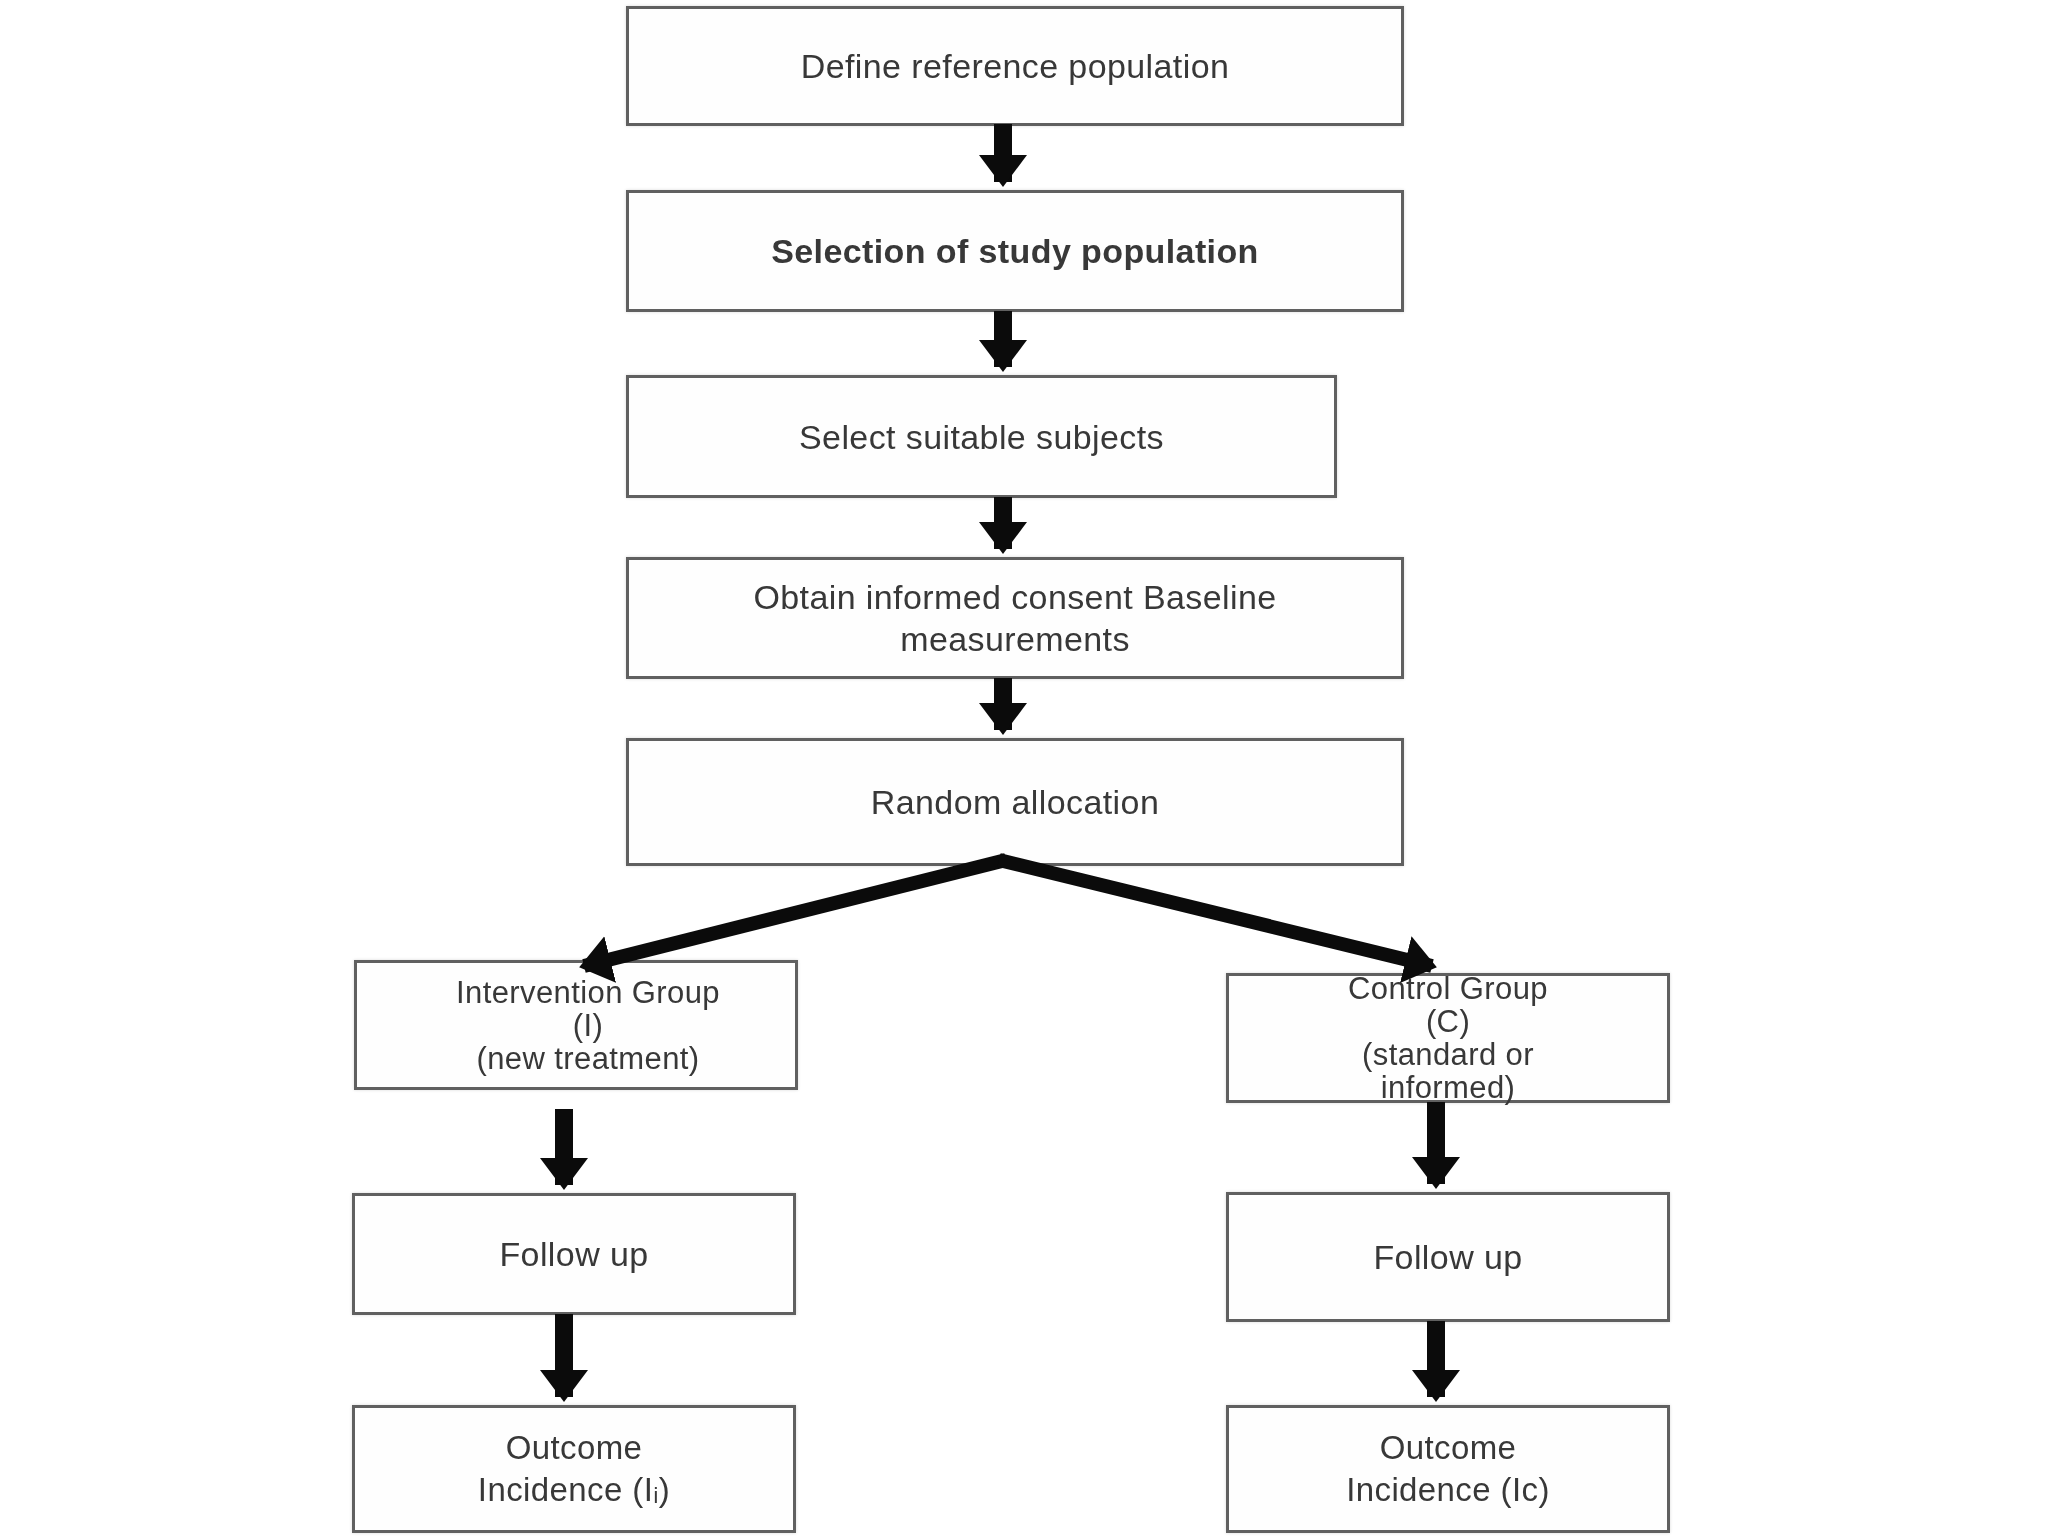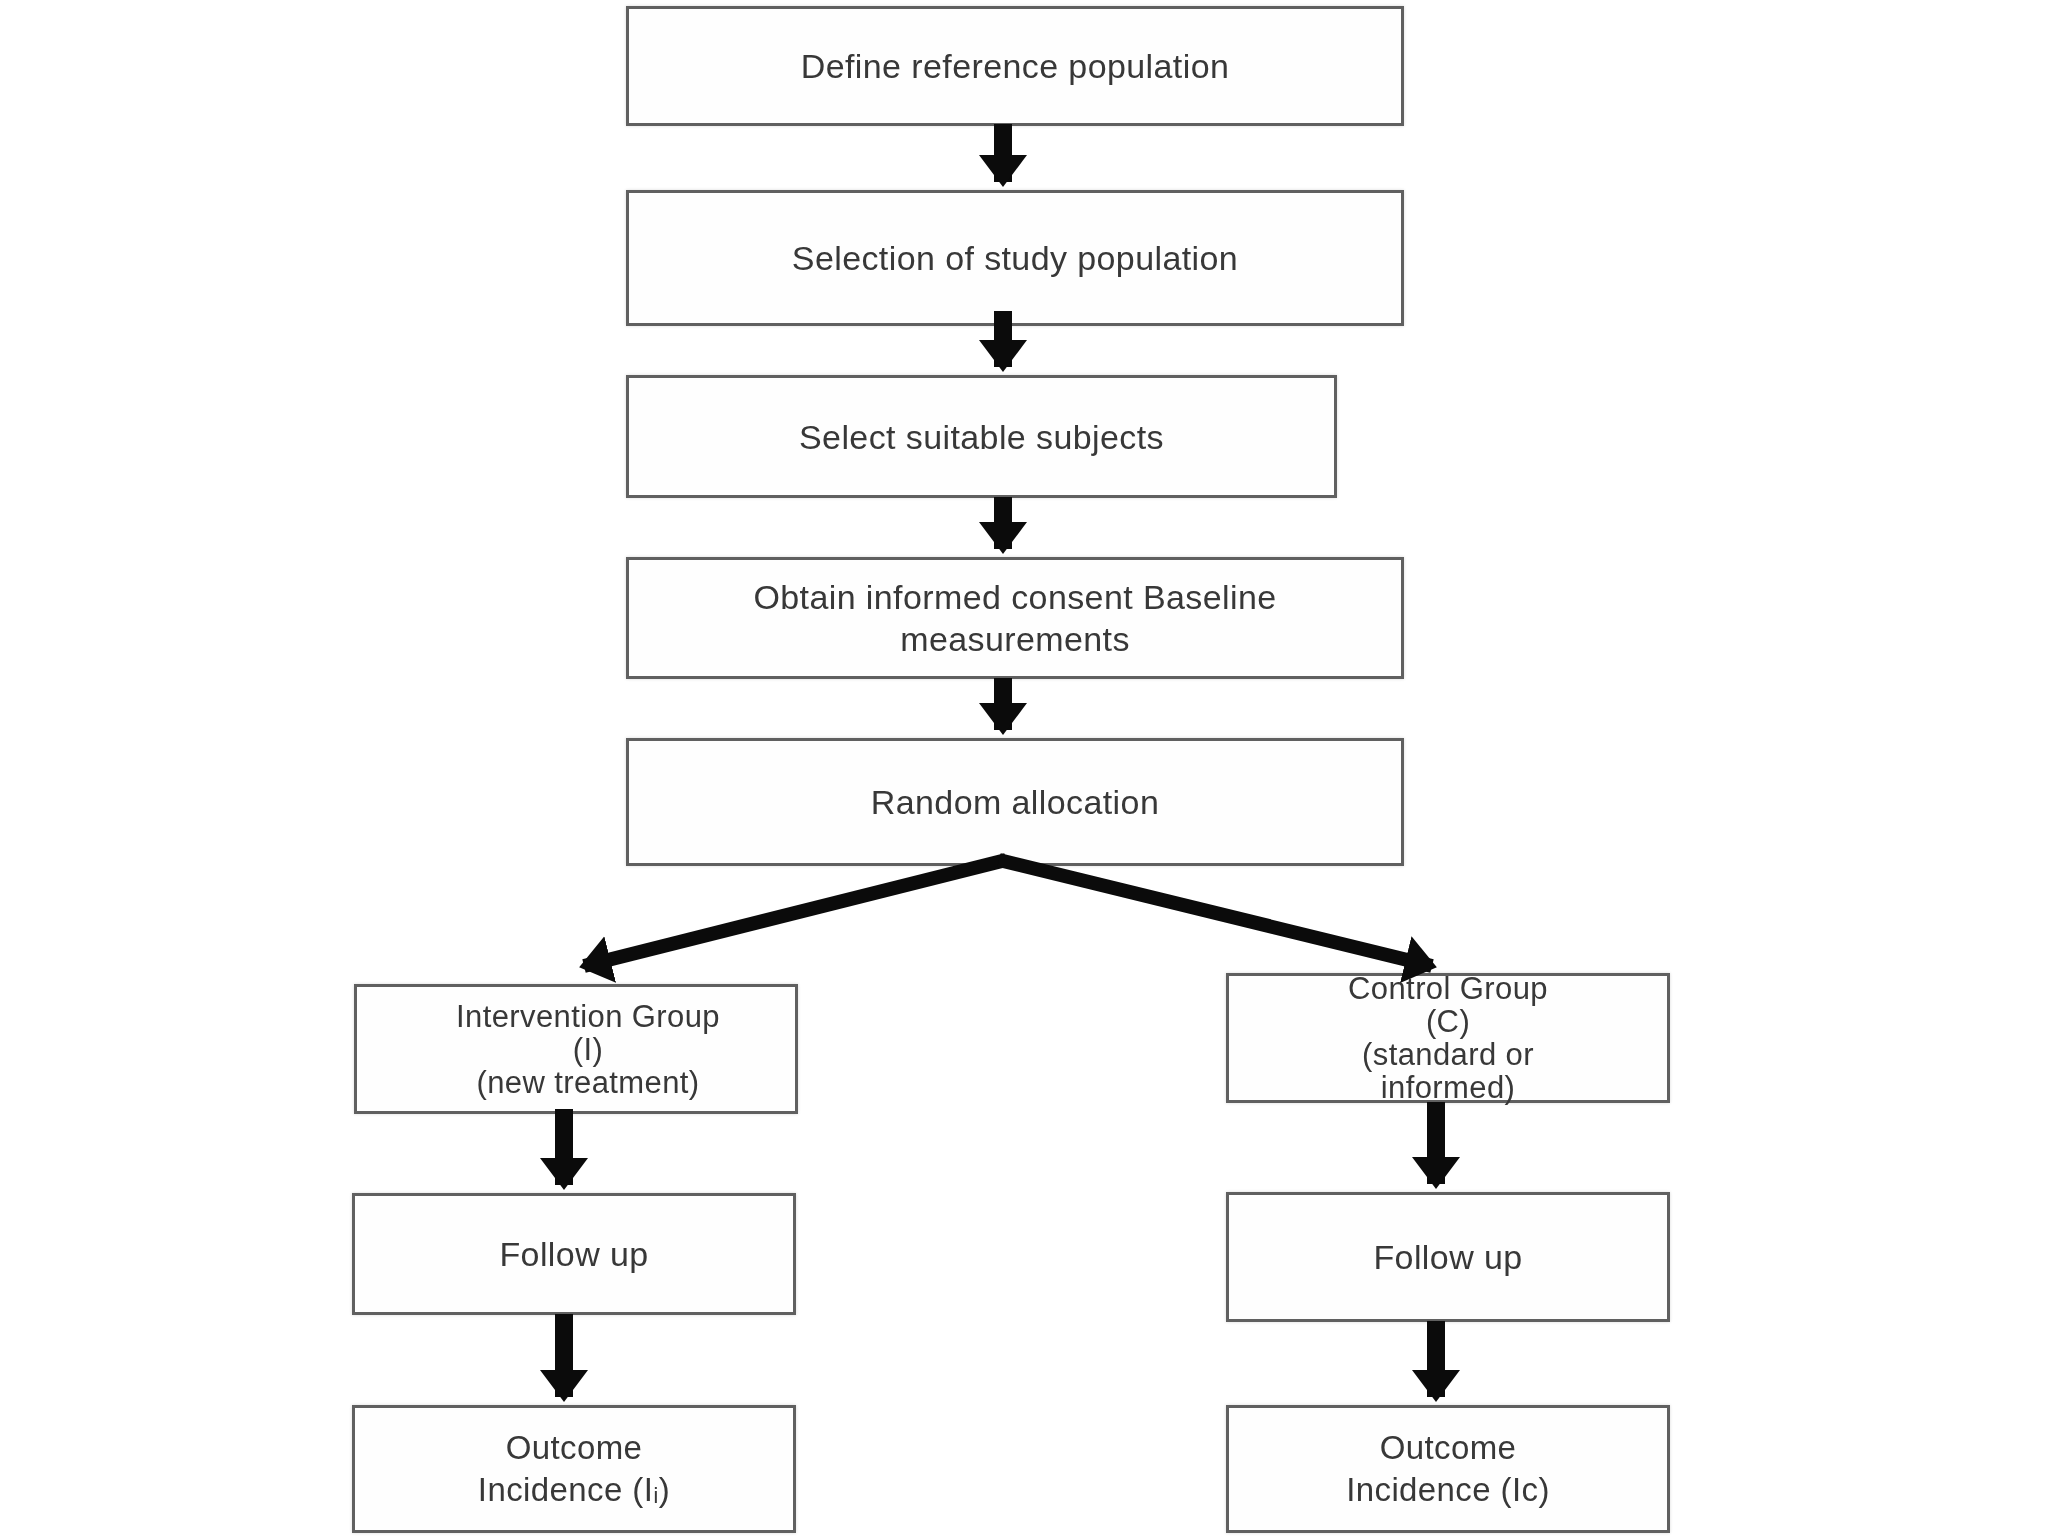--- a/index.html
+++ b/index.html
@@ -44,38 +44,38 @@
 </style>
 </head>
 <body>
 
 <div id="stage">
 
   <div class="node f34" style="left:614px; top:6px; width:778px; height:120px;">
     <span class="ln">Define reference population</span>
   </div>
 
-  <div class="node f34" style="left:614px; top:190px; width:778px; height:136px;">
+  <div class="node f34" style="left:614px; top:190px; width:778px; height:122px;font-weight:bold;">
     <span class="ln">Selection of study population</span>
   </div>
 
   <div class="node f34" style="left:614px; top:375px; width:711px; height:123px;">
     <span class="ln">Select suitable subjects</span>
   </div>
 
   <div class="node f34" style="left:614px; top:557px; width:778px; height:122px;">
     <span class="ln">Obtain informed consent Baseline</span>
     <span class="ln">measurements</span>
   </div>
 
   <div class="node f34" style="left:614px; top:738px; width:778px; height:128px;">
     <span class="ln">Random allocation</span>
   </div>
 
-  <div class="node group" style="left:342px; top:984px; width:444px; height:130px;padding-left:24px;">
+  <div class="node group" style="left:342px; top:960px; width:444px; height:130px;padding-left:24px;">
     <span class="ln">Intervention Group</span>
     <span class="ln">(I)</span>
     <span class="ln">(new treatment)</span>
   </div>
 
   <div class="node f34" style="left:340px; top:1193px; width:444px; height:122px;">
     <span class="ln">Follow up</span>
   </div>
 
   <div class="node outcome" style="left:340px; top:1405px; width:444px; height:128px;">

